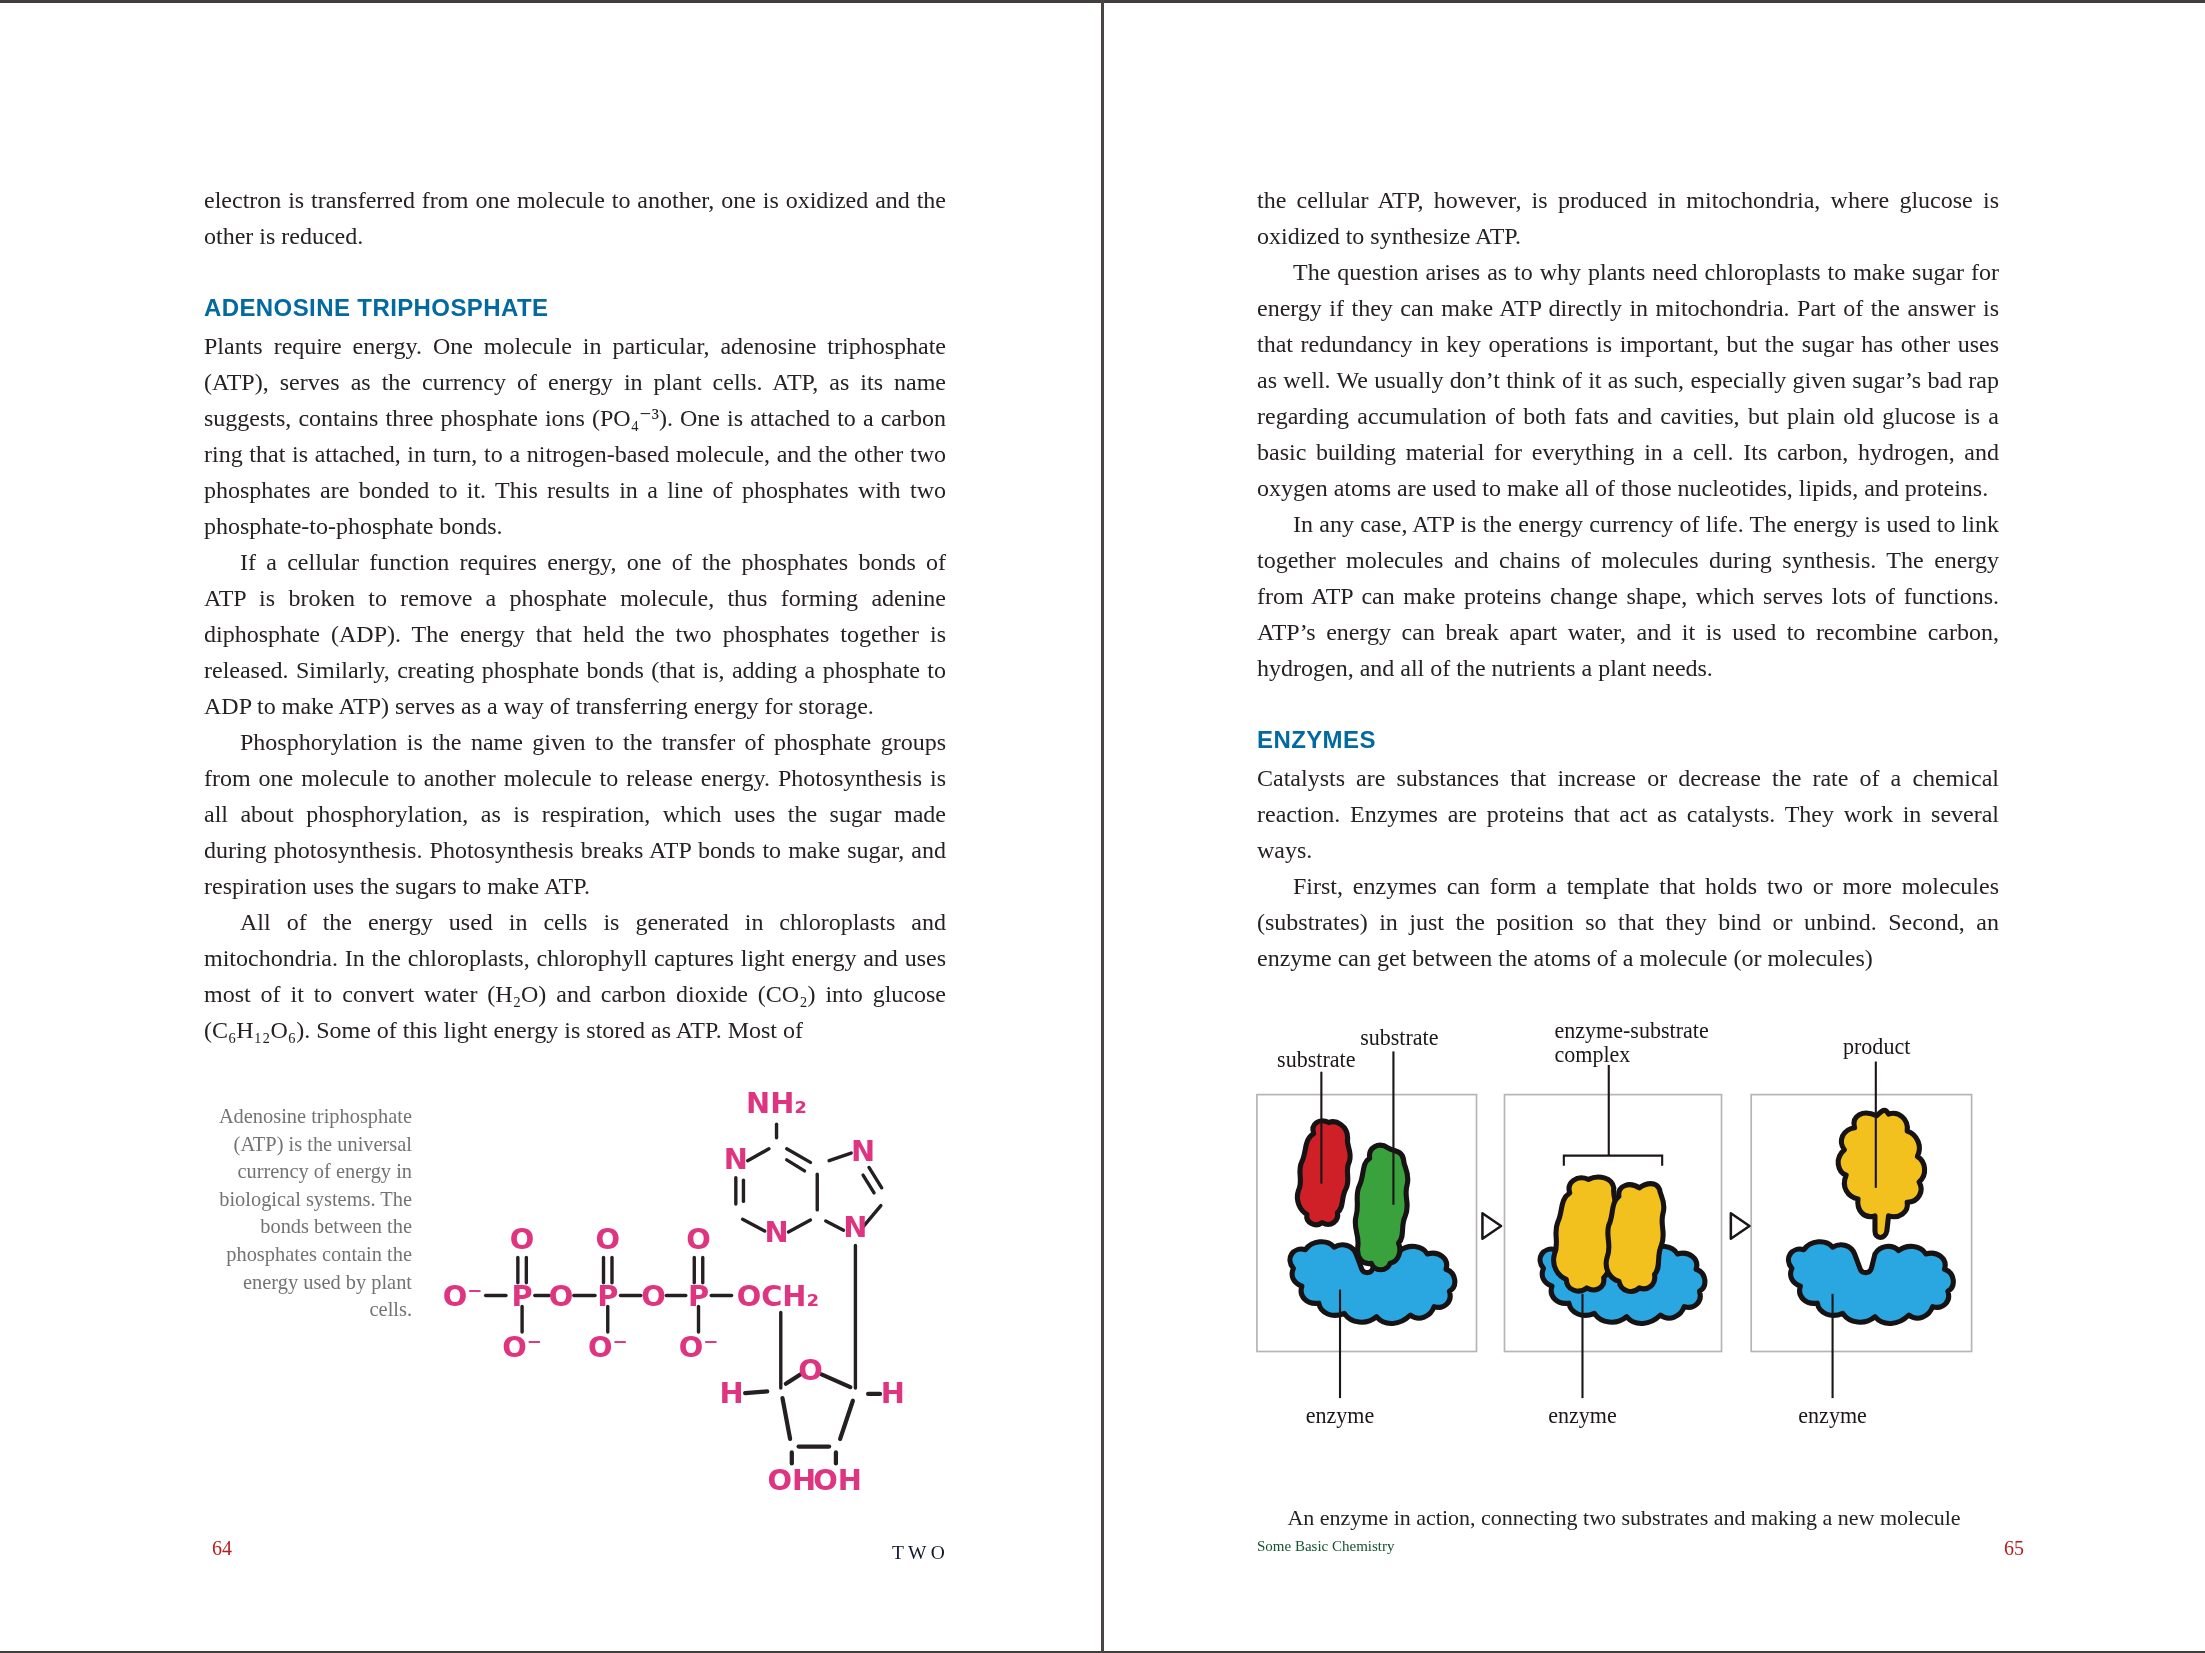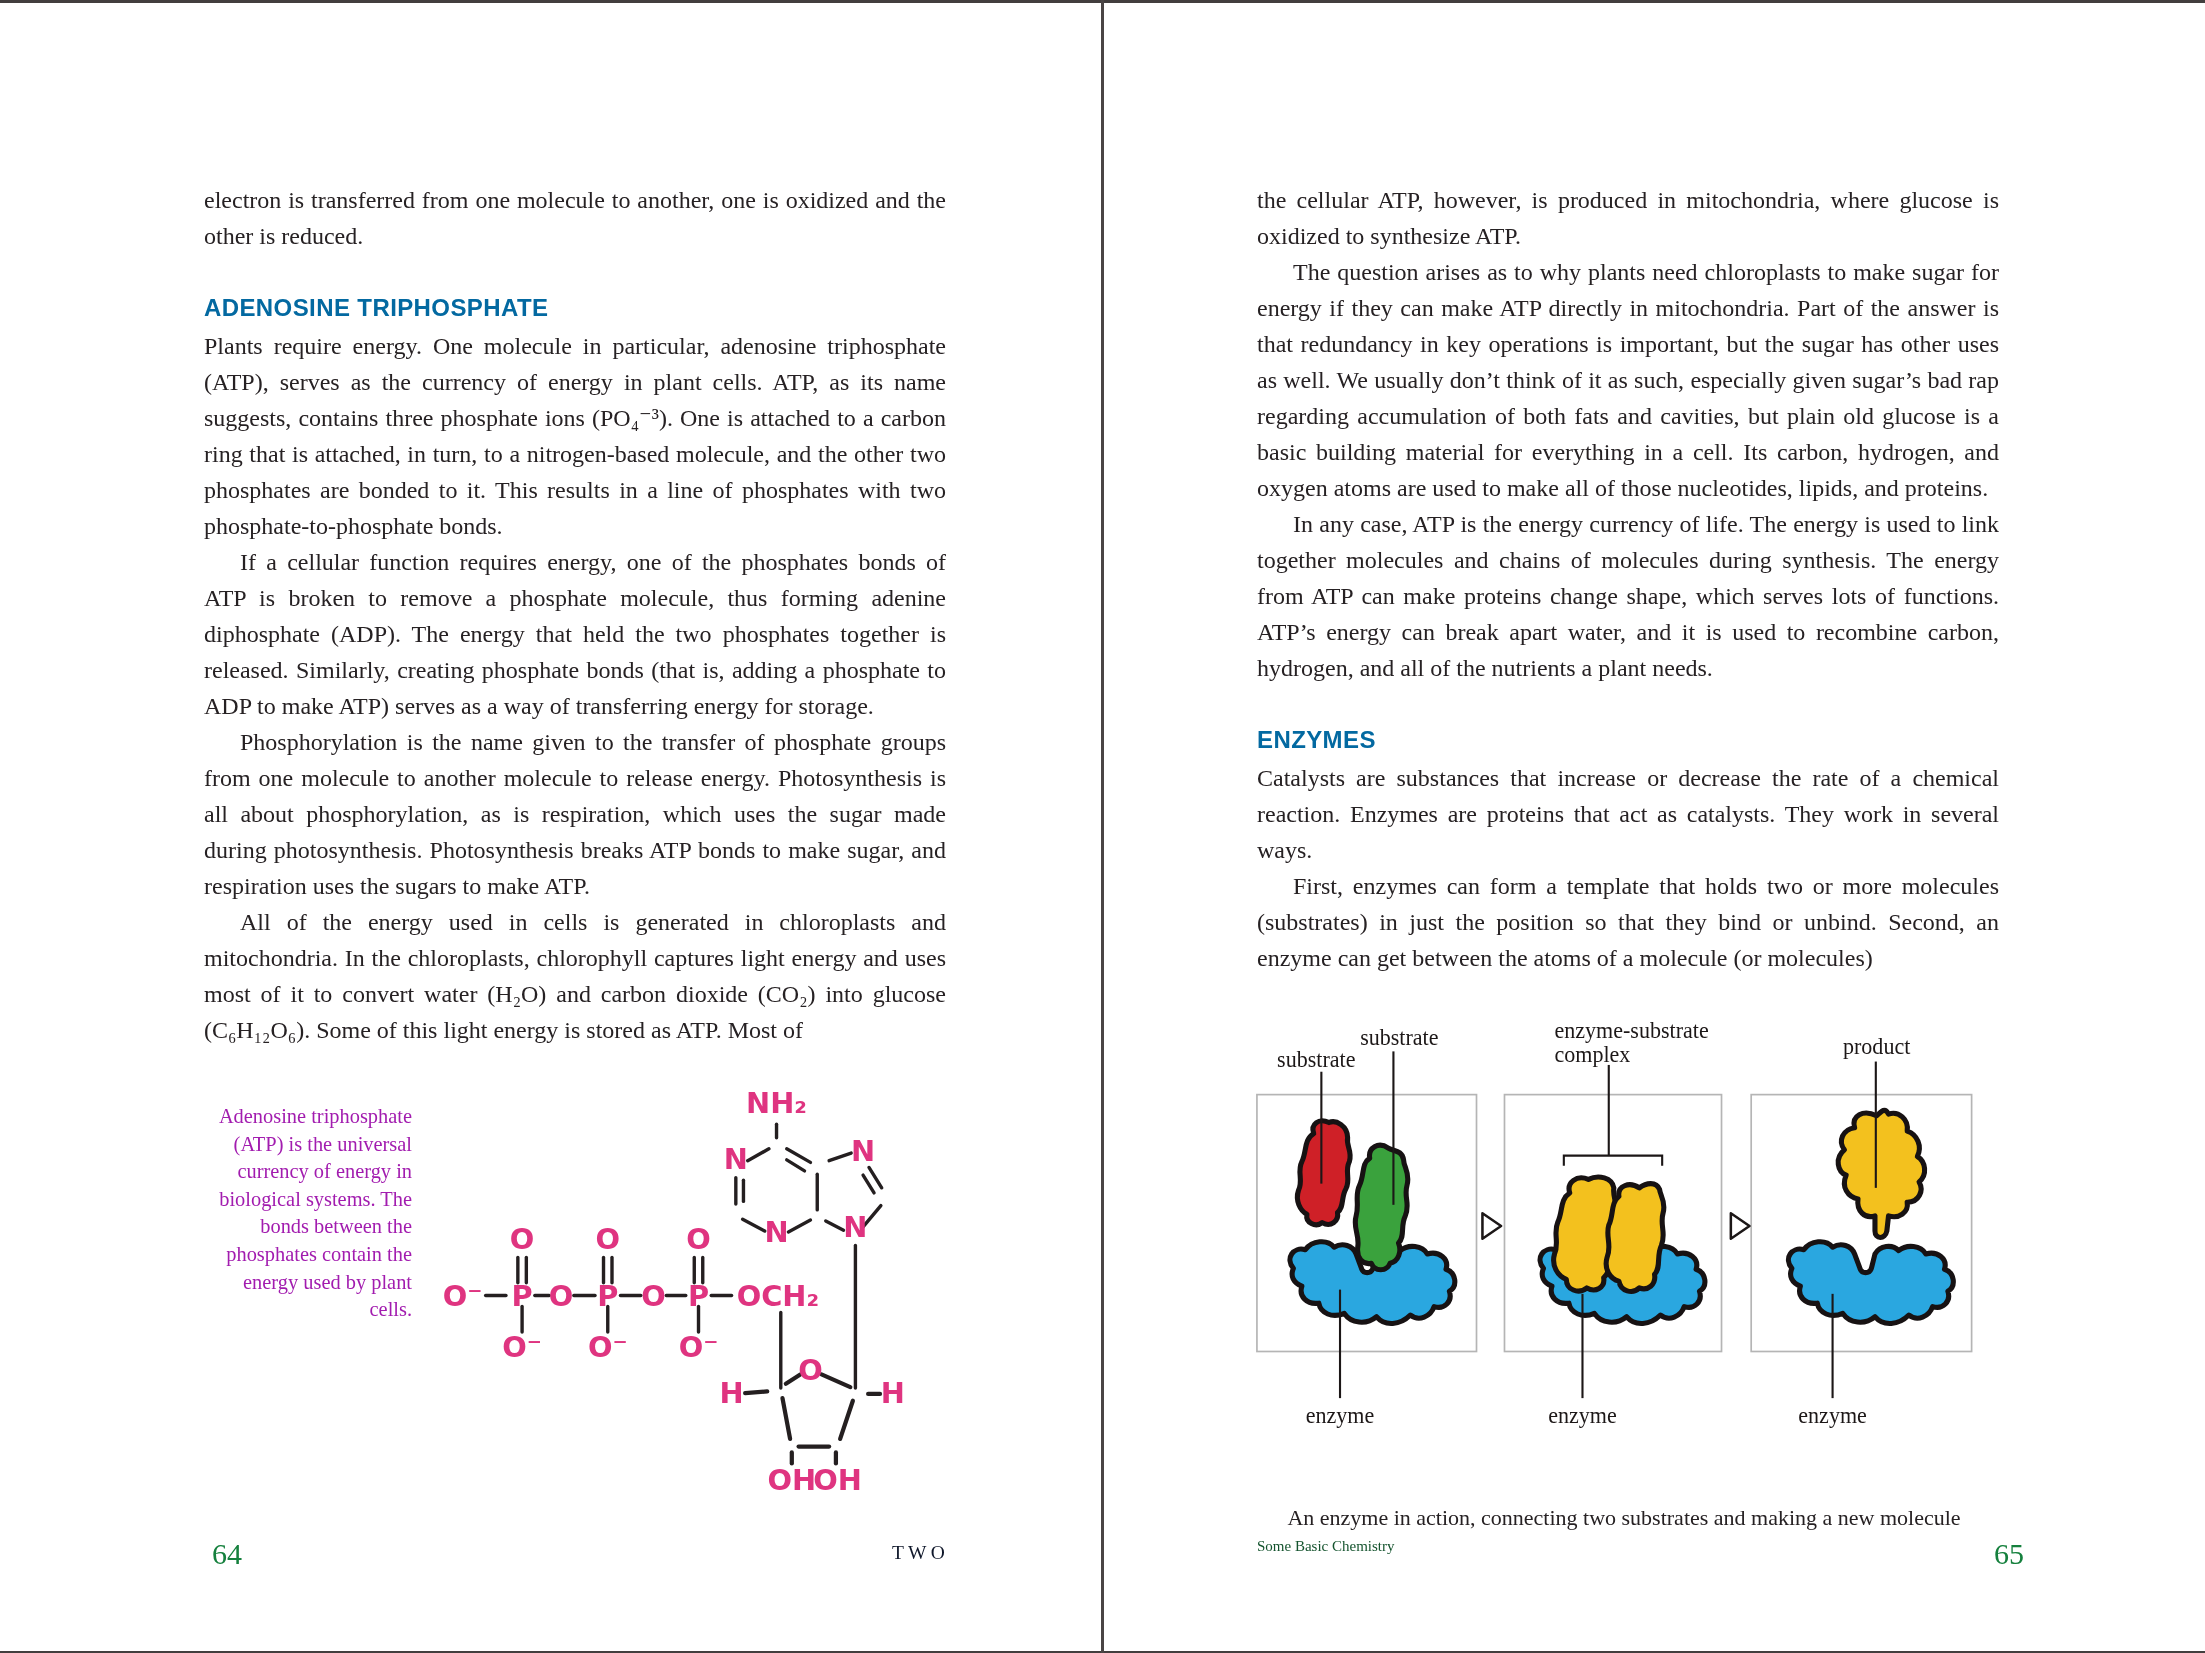--- a/index.html
+++ b/index.html
@@ -15,38 +15,38 @@
   .text-col p{margin:0;}
   .text-col p.indent{text-indent:36px;}
   .col-left{left:204px;}
   .col-right{left:1257px;}
 
   .section-heading{font-family:"Liberation Sans","DejaVu Sans",sans-serif;font-weight:bold;
             color:#0369a1;font-size:24px;line-height:30.5px;letter-spacing:0.4px;
             margin:39px 0 4.2px 0;text-align:left;}
 
   .atp-caption{position:absolute;left:204px;top:1103px;width:208px;text-align:right;
-            font-size:20.4px;line-height:27.6px;color:#a21caf;}
+            font-size:20.4px;line-height:27.6px;color:#737373;}
 
   .atp-svg{position:absolute;left:416px;top:1064px;}
   .bond{stroke:#241f20;stroke-width:4;stroke-linecap:round;}
   .bond-thick{stroke:#241f20;stroke-width:5;stroke-linecap:round;}
   .atom{font:bold 34px "DejaVu Sans",sans-serif;fill:#df3480;}
 
   .enzyme-svg{position:absolute;left:1251px;top:1014px;}
   .panel{fill:#ffffff;stroke:#b5b5b5;stroke-width:2;}
   .blob{stroke:#171213;stroke-width:6;stroke-linejoin:round;}
   .lead{stroke:#1c1717;stroke-width:2.5;fill:none;}
   .fig-label{font:26px "Liberation Serif","DejaVu Serif",serif;fill:#1c1717;}
   .arrowhead{fill:#ffffff;stroke:#1c1717;stroke-width:3;stroke-linejoin:round;}
 
   .enzyme-caption{position:absolute;left:1255px;top:1504px;width:738px;text-align:center;
             font-size:22px;line-height:27px;color:#262123;}
 
-  .folio{position:absolute;top:1537px;font-size:30px;color:#15803d;}
+  .folio{position:absolute;top:1537px;font-size:20px;color:#b91c1c;}
   .folio-left{left:212px;}
   .folio-right{left:1282px;width:742px;text-align:right;}
   .running-foot-left{position:absolute;left:204px;width:745px;top:1542px;text-align:right;
             font-size:19.5px;letter-spacing:4.2px;color:#0f172a;}
   .running-foot-right{position:absolute;left:1257px;top:1538px;font-size:15px;color:#14532d;text-align:right;}
 </style>
 </head>
 <body>
 
 <div class="spread">

